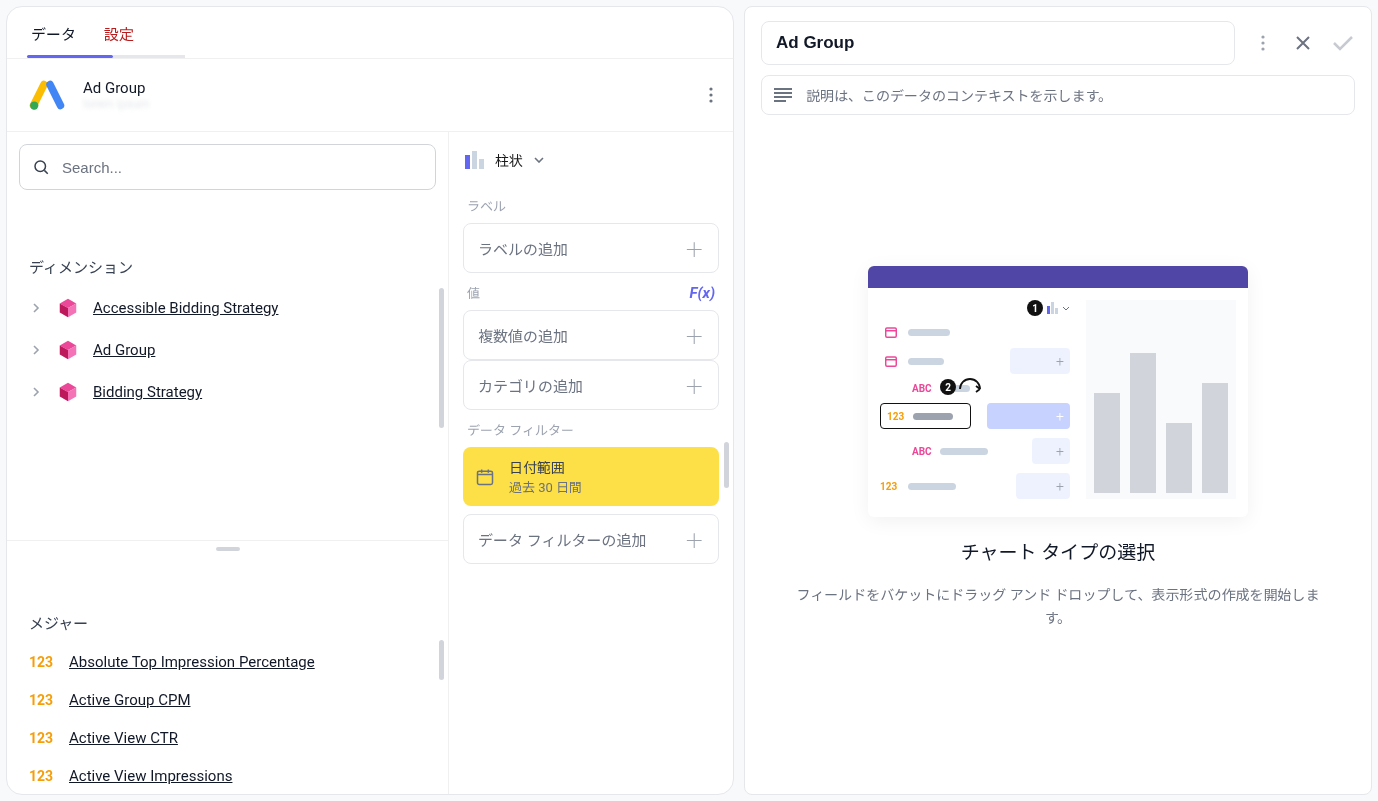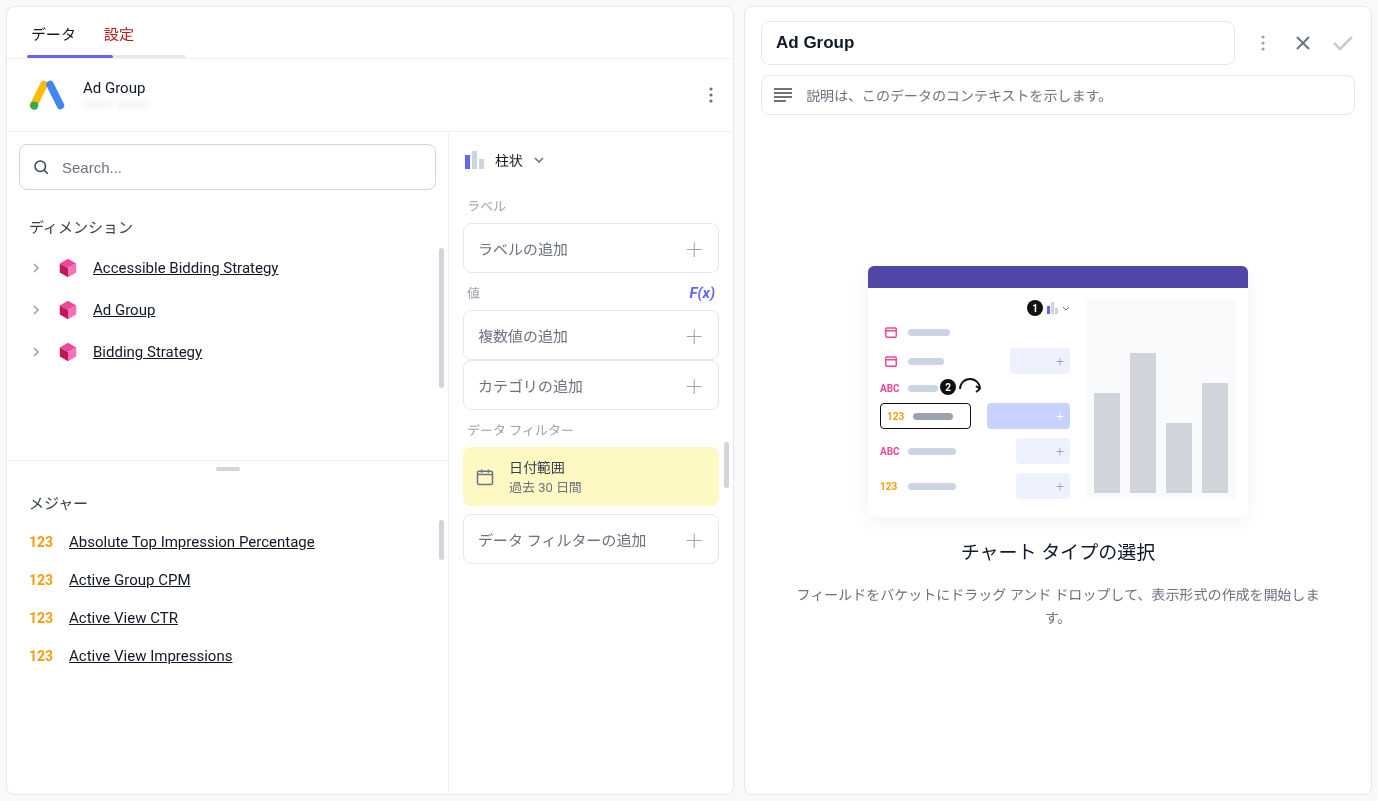--- a/index.html
+++ b/index.html
@@ -14,21 +14,21 @@
 }
 .app {
   display: flex;
   gap: 10px;
   padding: 6px;
   height: 100%;
 }
 .left-panel {
   width: 728px;
   background: #fff;
-  border-radius: 8px;
+  border-radius: 16px;
   border: 1px solid #e5e7eb;
   display: flex;
   flex-direction: column;
   overflow: hidden;
 }
 .right-panel {
   flex: 1;
   background: #fff;
   border-radius: 8px;
   border: 1px solid #e5e7eb;
@@ -93,20 +93,21 @@
   display: flex;
   flex: 1;
   min-height: 0;
 }
 .fields-col {
   width: 442px;
   display: flex;
   flex-direction: column;
   border-right: 1px solid #f0f0f0;
   min-height: 0;
+  gap: 40px;
 }
 .search-wrap {
   padding: 12px 12px 10px 12px;
 }
 .search {
   display: flex;
   align-items: center;
   border: 1px solid #d1d5db;
   border-radius: 8px;
   height: 46px;
@@ -218,21 +219,21 @@
   display:flex;
   align-items:center;
   justify-content:space-between;
   padding: 0 14px;
   color:#6b7280;
   font-size: 15px;
   cursor:pointer;
 }
 .plus { color:#9ca3af; font-size:20px; font-weight:300;}
 .filter-card {
-  background:#fef9c3;
+  background:#fde047;
   border-radius:8px;
   padding: 10px 12px;
   display:flex;
   align-items:center;
   gap: 14px;
   cursor:pointer;
 }
 .filter-card .t1 { font-size: 14px; color:#374151; }
 .filter-card .t2 { font-size: 13px; color:#6b7280; }
 .config-scrollbar{
@@ -294,21 +295,21 @@
 }
 .ph-field .pl { color:#9ca3af; font-size:14px; font-weight:300;}
 .ph-field.hl { background:#c7d2fe; }
 .ph-field.out { border:1.5px solid #111; background:#fff; gap:4px; justify-content:flex-start; padding:0 6px;}
 .badge-c { width:16px; height:16px; border-radius:50%; background:#111; color:#fff; font-size:10px; display:flex; align-items:center; justify-content:center; font-weight:700;}
 .ph-minibars { display:flex; align-items:flex-end; gap:1px; height:12px;}
 .ph-minibars div { width:3px; background:#cbd5e1;}
 .ph-minibars div.h { background:#6366f1;}
 .ph-tag { font-size:10px; font-weight:700; width:22px;}
 .ph-tag.date { color:#ec4899; }
-.ph-tag.abc { color:#ec4899; }
+.ph-tag.abc { color:#ec4899;margin-left:32px; }
 .ph-tag.num { color:#f59e0b; }
 .ph-right { width:150px; background:#f9fafb; display:flex; align-items:flex-end; justify-content:center; gap:10px; padding:10px 8px 6px 8px;}
 .ph-right div { width:26px; background:#d1d5db;}
 svg { display:block; }
 </style>
 </head>
 <body>
 
 <div class="app">
   <div class="left-panel">

